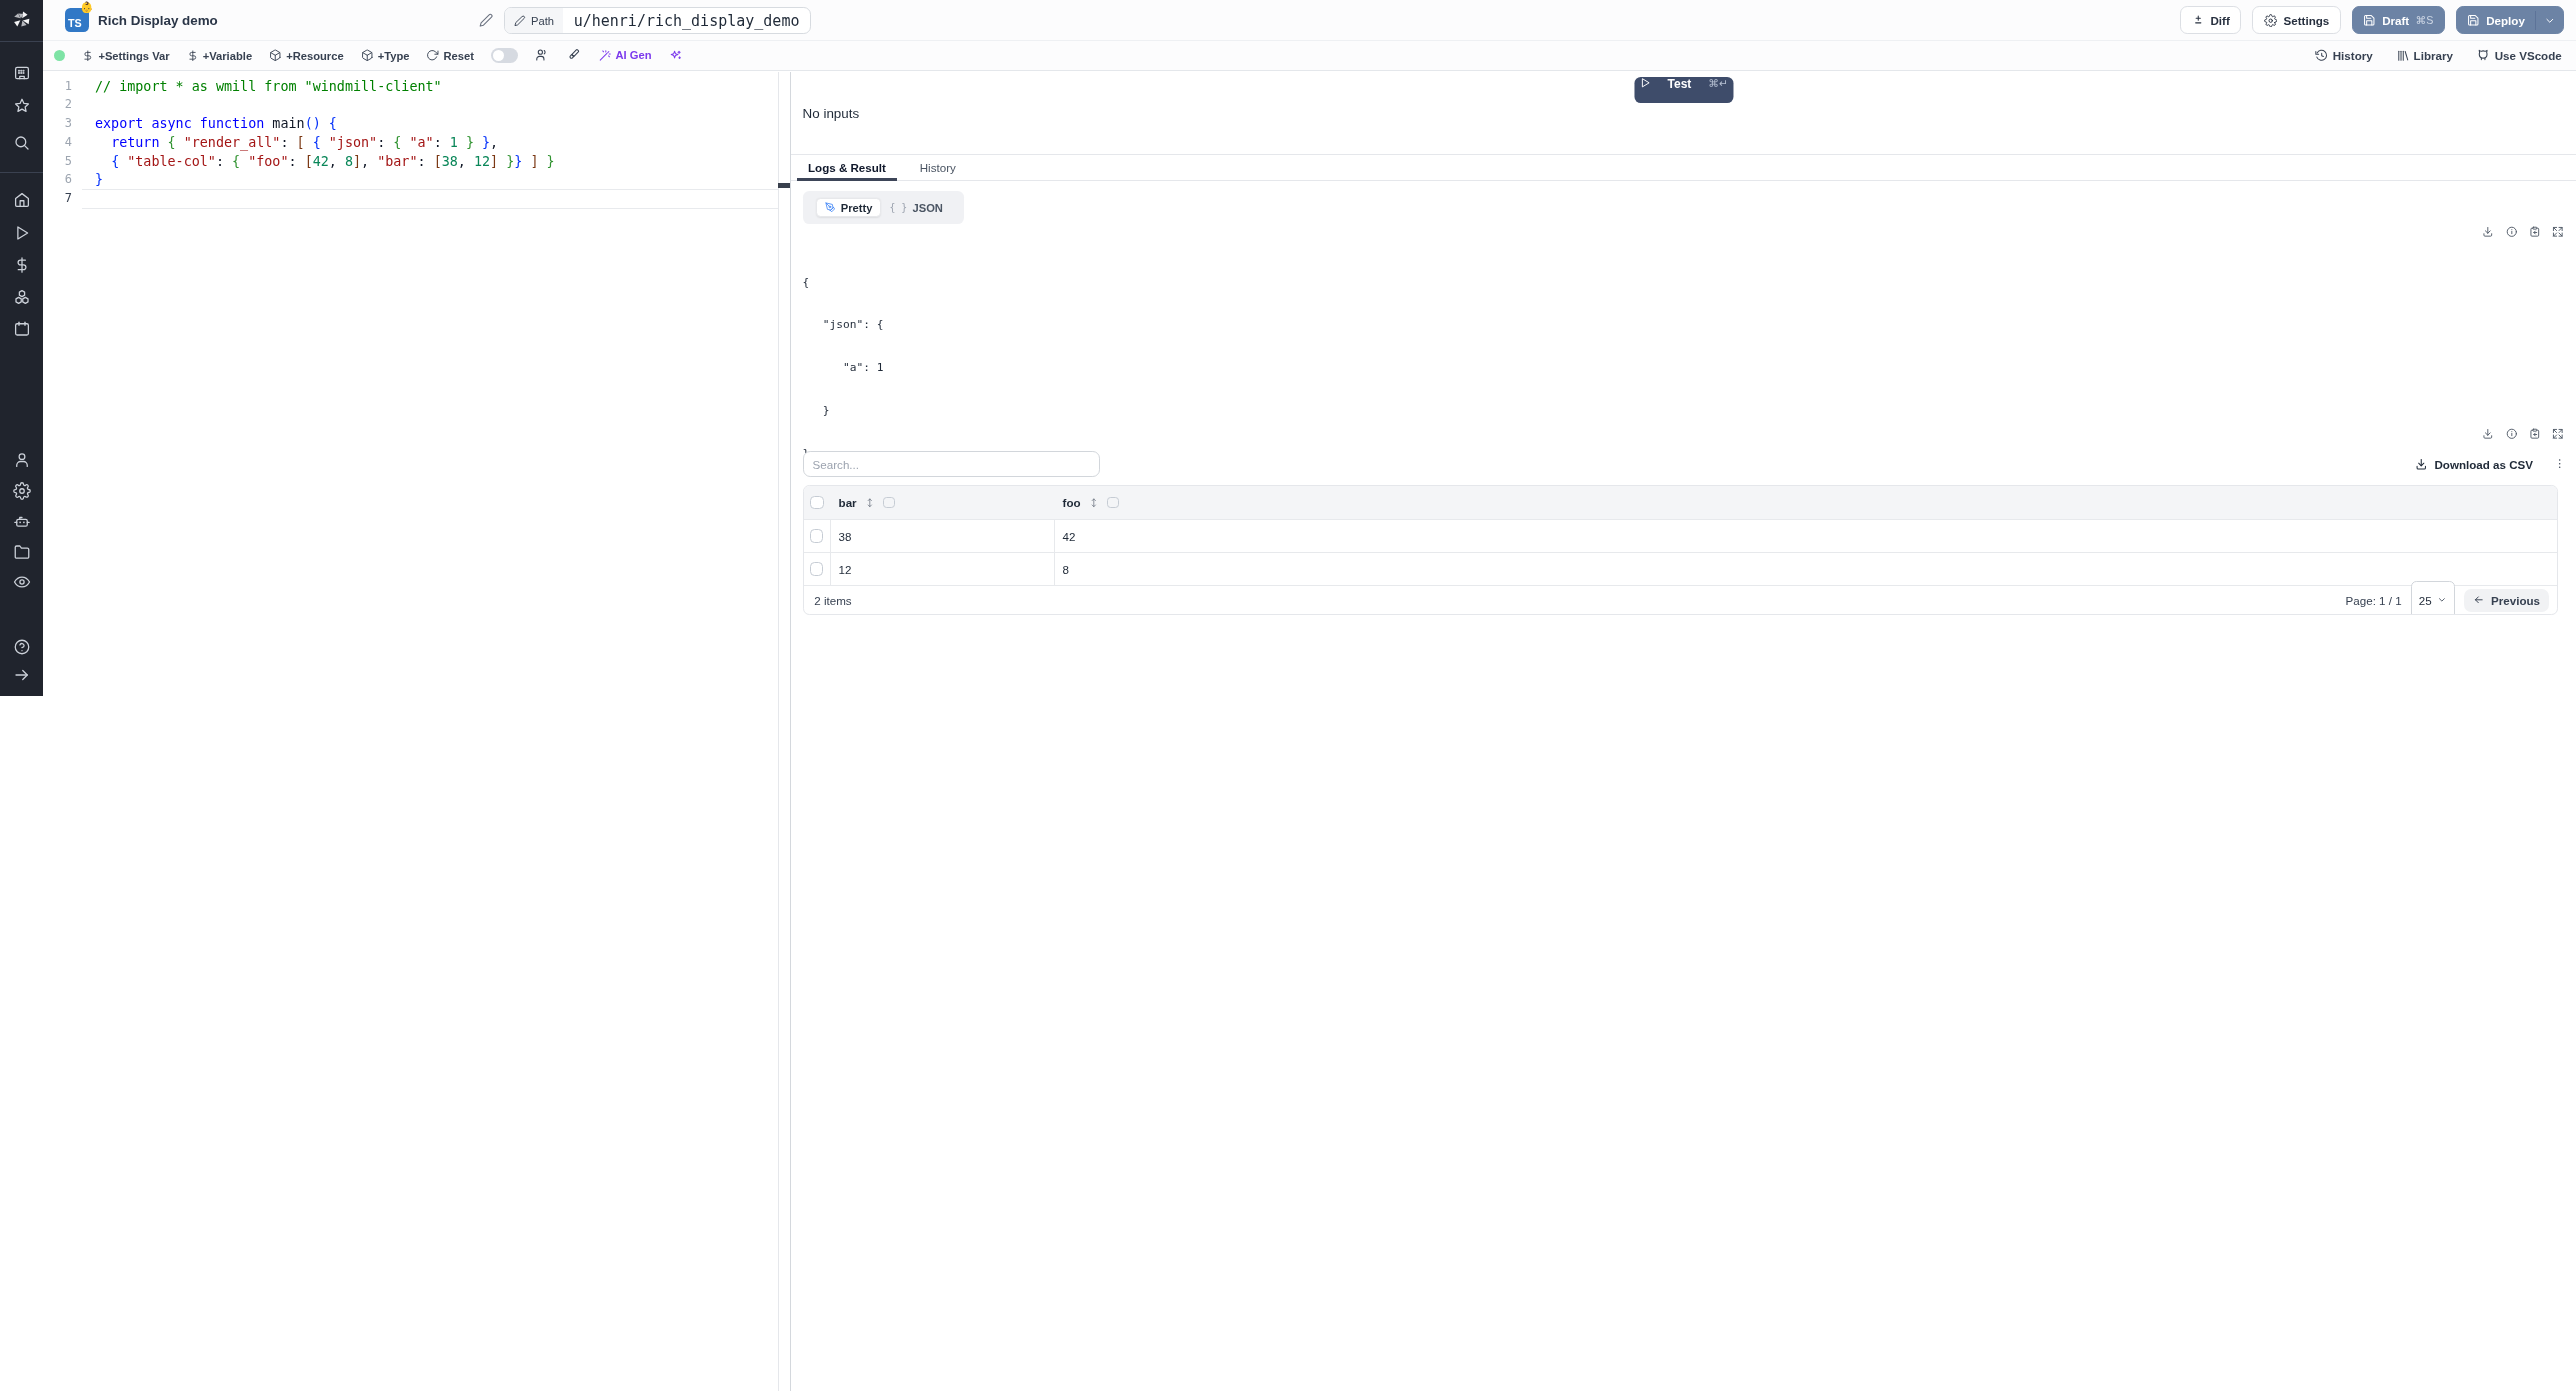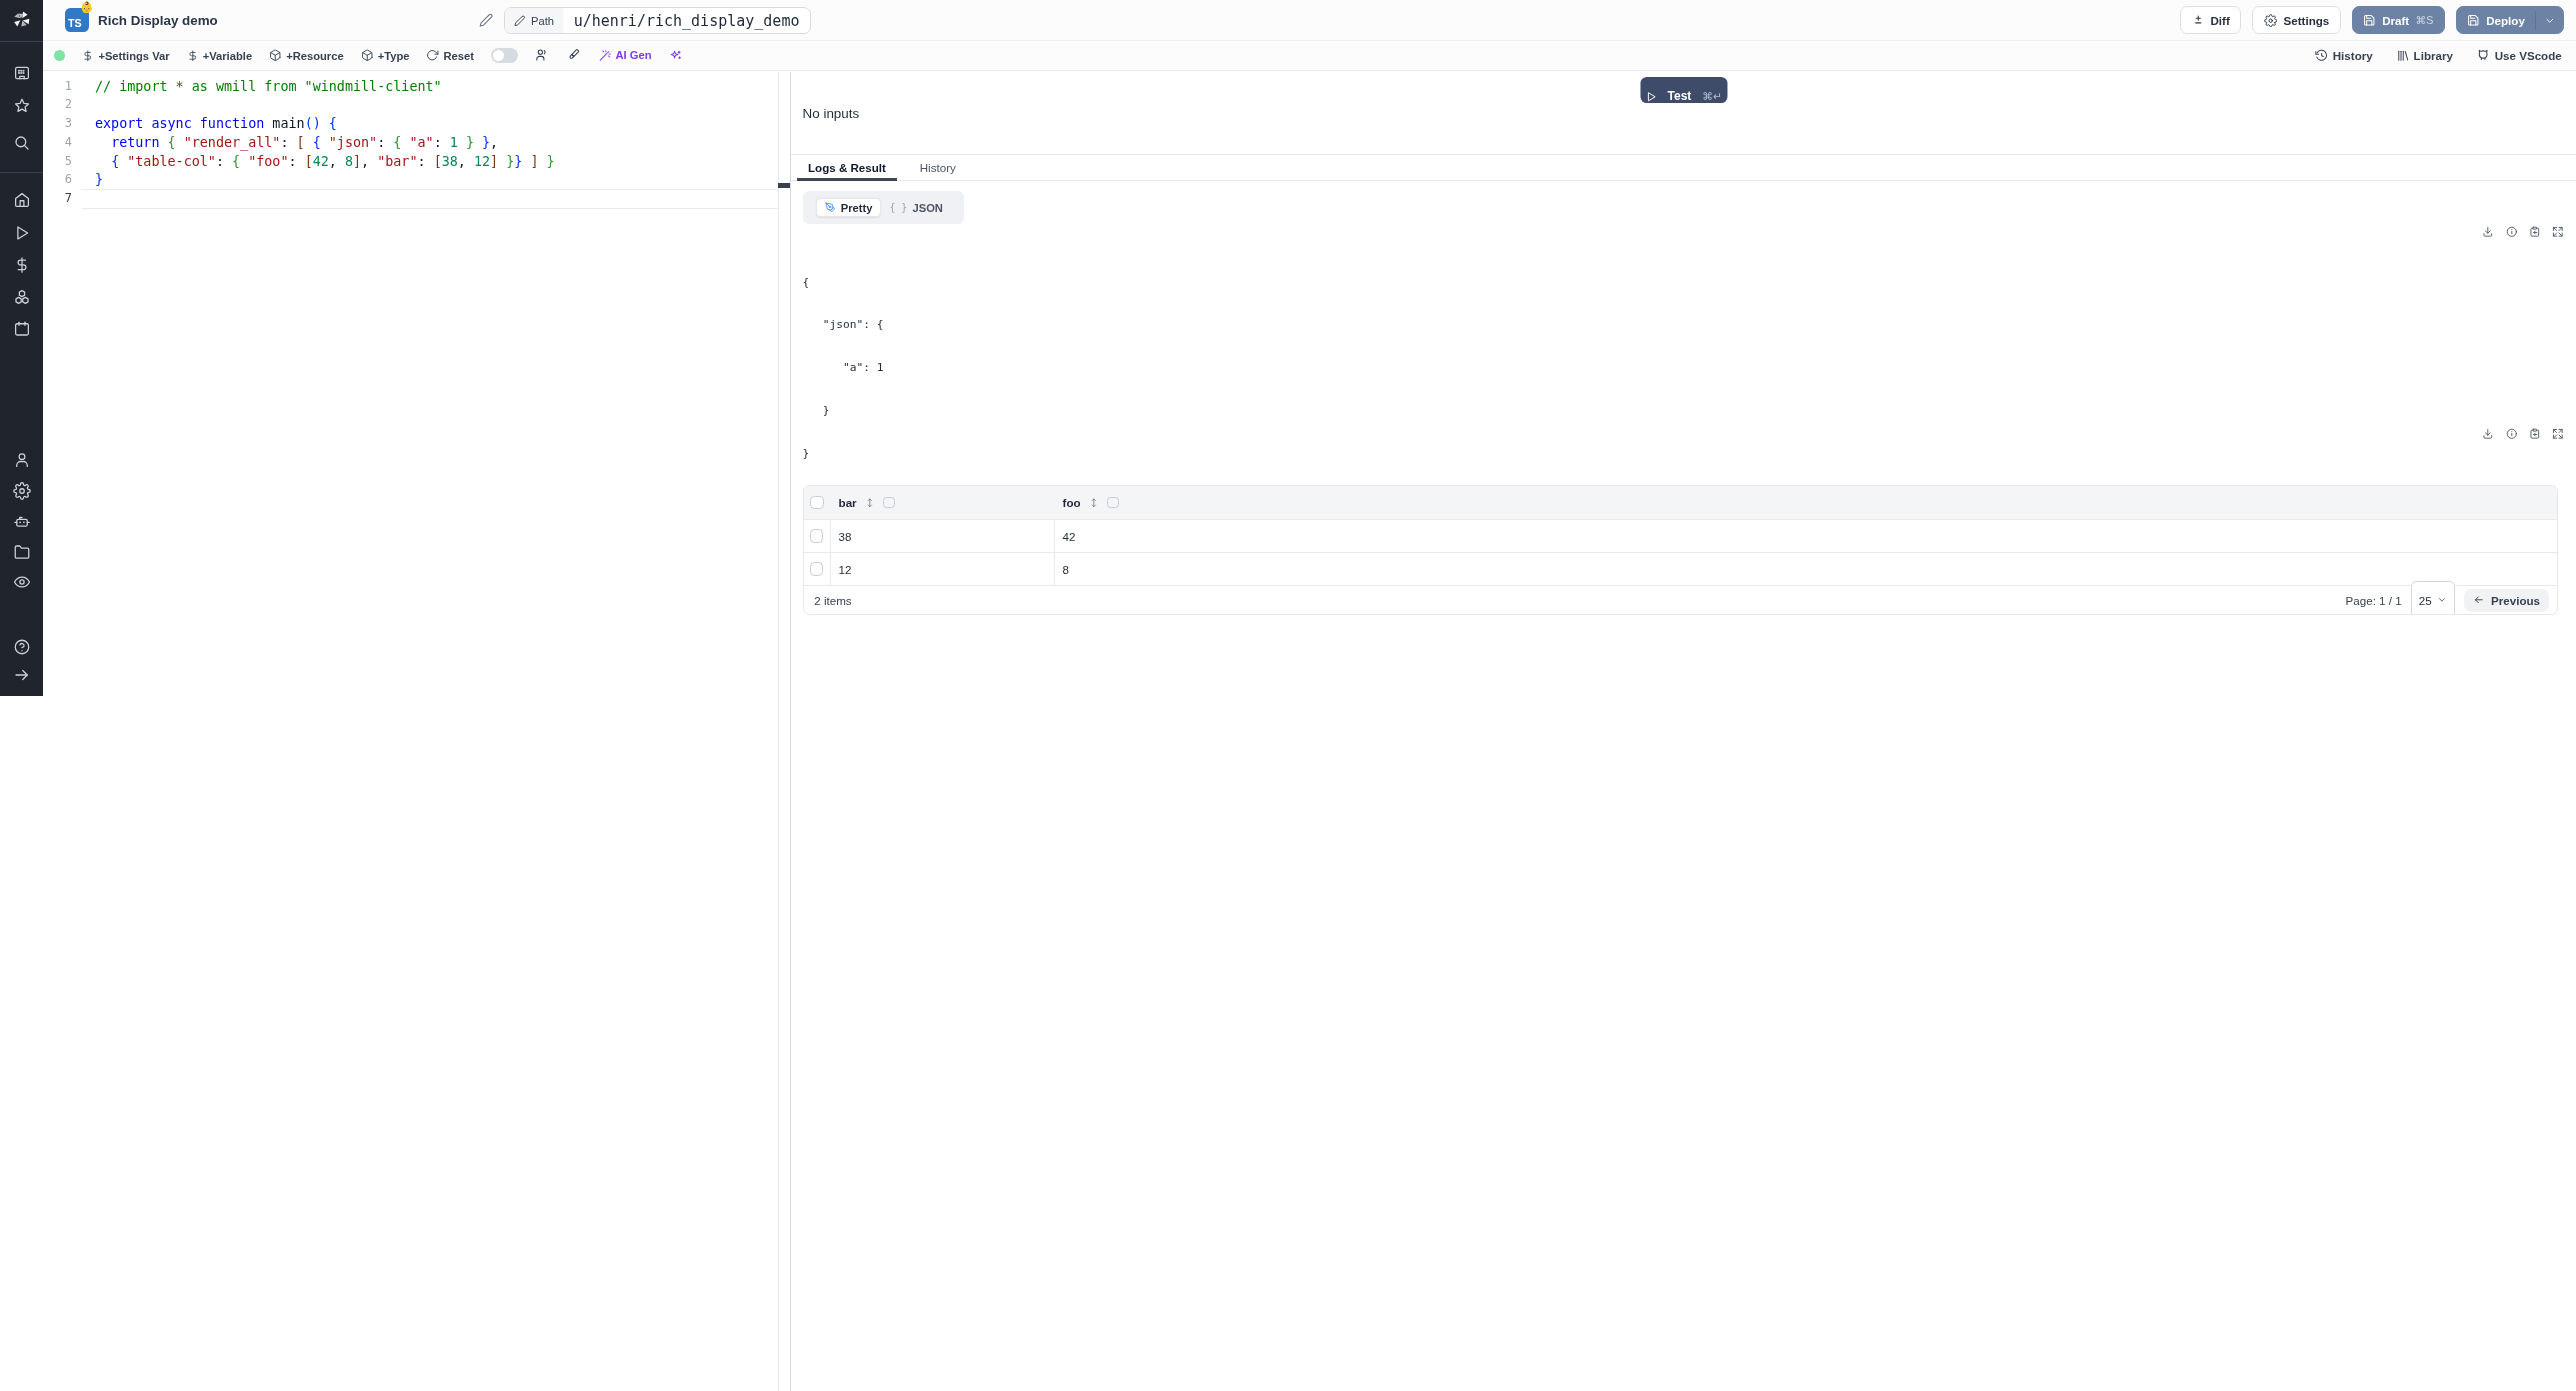--- a/index.html
+++ b/index.html
@@ -52,21 +52,21 @@
   .tk-kw { color:#0000ff; } .tk-st { color:#a31515; } .tk-nu { color:#098658; }
   .tk-b1 { color:#0431fa; } .tk-b2 { color:#319331; } .tk-b3 { color:#7b3814; }
   .tk-pl { color:#111827; } .tk-cm { color:#008000; } .tk-fn { color:#111827; }
 
   
   .pane-gap { position:absolute; left:778px; top:72px; width:11.6px; bottom:0; background:#fff; border-left:0.9px solid #e5e7eb; }
   .drag-handle { position:absolute; left:-0.9px; top:111px; width:12.5px; height:4.5px; background:#39404d; cursor:col-resize; }
 
   
   .rpanel { position:absolute; left:790px; top:72px; right:0; bottom:0; background:#fff; border-left:0.9px solid #d4d8dd; }
-  .test-btn { position:absolute; top:4.5px; left:50%; transform:translateX(-50%); height:26px; padding:0 5px; border-radius:6.3px; background:#3e4c6a; color:#fff; display:flex; align-items:flex-end; gap:11px; font-size:12px; font-weight:700; cursor:pointer; }
+  .test-btn { position:absolute; top:4.5px; left:50%; transform:translateX(-50%); height:26px; padding:0 5px; border-radius:6.3px; background:#3e4c6a; color:#fff; display:flex; align-items:flex-start; gap:17px; font-size:12px; font-weight:700; cursor:pointer; }
   .test-btn svg { stroke:#fff; fill:none; stroke-width:2; stroke-linejoin:round; }
   .test-btn .shortcut { color:#b6c0d2; font-weight:400; font-size:10.7px; }
   .no-inputs { position:absolute; top:34px; left:11.6px; font-size:13.4px; color:#1f2937; }
   .rp-div { position:absolute; top:82px; left:0; right:0; height:0.9px; background:#e5e7eb; }
   .tabs { position:absolute; top:83px; left:0; right:0; height:26px; border-bottom:0.9px solid #e5e7eb; display:flex; align-items:stretch; padding-left:11.6px; gap:23px; }
   .tab { display:flex; align-items:center; font-size:11.6px; font-weight:500; color:#4b5563; cursor:pointer; position:relative; padding:0 5.4px; }
   .tab.active { color:#0f172a; font-weight:600; }
   .tab.active::after { content:""; position:absolute; left:-5.4px; right:-5.4px; bottom:-0.9px; height:2.7px; background:#3d4558; }
   .seg-ctl { position:absolute; top:119px; left:11.6px; height:33px; background:#f0f1f4; border-radius:6.3px; display:flex; align-items:center; padding:13px; }
   .seg { display:flex; align-items:center; gap:5.4px; height:19.7px; padding:0 8px; border-radius:4.5px; font-size:11.2px; font-weight:700; color:#4b5563; cursor:pointer; }
@@ -503,20 +503,38 @@
         <line x1="21" y1="3" x2="14.5" y2="9.5"></line>
         <polyline points="3 14.5 3 21 9.5 21"></polyline>
         <line x1="3" y1="21" x2="9.5" y2="14.5"></line>
         <polyline points="9.5 3 3 3 3 9.5"></polyline>
         <line x1="3" y1="3" x2="9.5" y2="9.5"></line>
         <polyline points="21 14.5 21 21 14.5 21"></polyline>
         <line x1="21" y1="21" x2="14.5" y2="14.5"></line>
       </svg>
   </div>
 
+  <div class="search-row">
+    <input class="search-input" type="text" placeholder="Search..." style="">
+    <div class="csv-btn">
+      <svg viewBox="0 0 24 24" width="12.5" height="12.5">
+          <path d="M4 16v3a2 2 0 0 0 2 2h12a2 2 0 0 0 2-2v-3"></path>
+          <polyline points="7 10 12 15 17 10"></polyline>
+          <line x1="12" y1="15" x2="12" y2="3"></line>
+        </svg>
+      <span>Download as CSV</span>
+    </div>
+    <div class="kebab">
+      <svg viewBox="0 0 24 24" width="13.4" height="13.4">
+          <circle cx="12" cy="5.5" r="1.4" fill="#374151" stroke="none"></circle>
+          <circle cx="12" cy="12" r="1.4" fill="#374151" stroke="none"></circle>
+          <circle cx="12" cy="18.5" r="1.4" fill="#374151" stroke="none"></circle>
+        </svg>
+    </div>
+  </div>
 
   <div class="rtable">
     <div class="thead">
       <div class="c1">
           <div class="cbx"></div>
         </div>
       <div class="c2">
         <span class="col-label">bar</span>
         <span class="sort">
             <svg viewBox="0 0 24 24" width="11.6" height="11.6">

